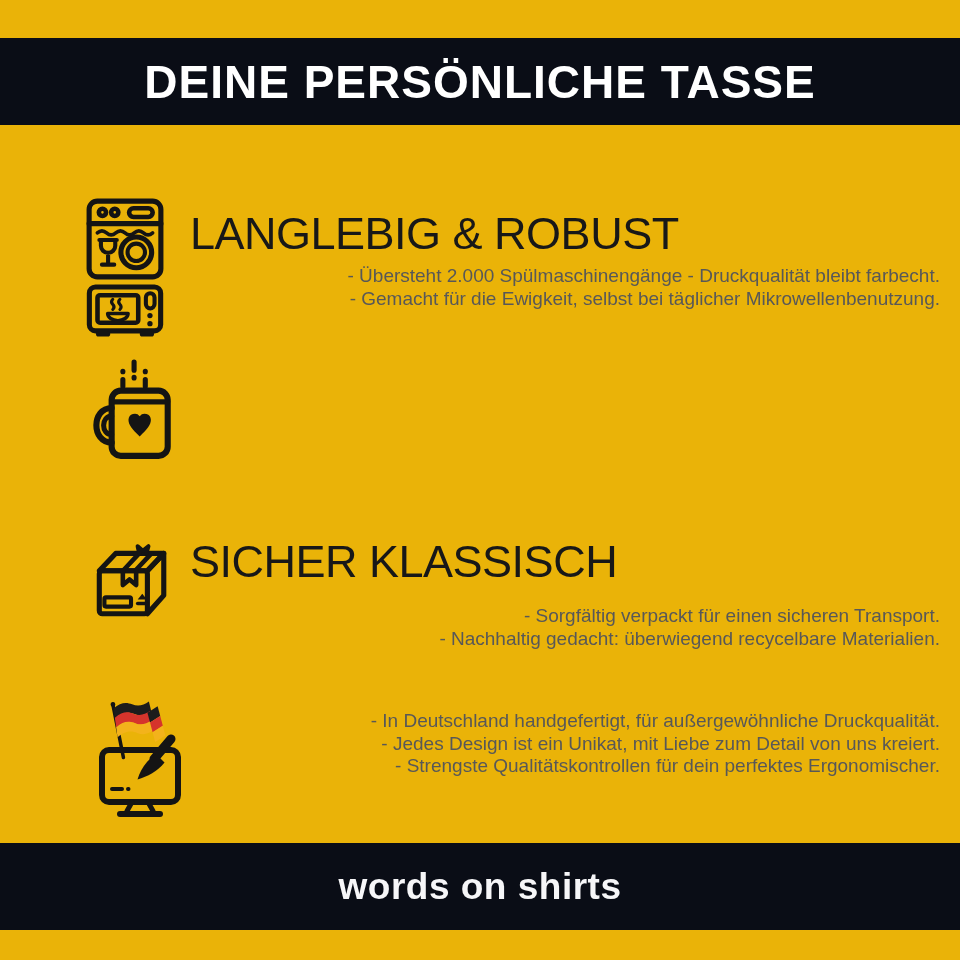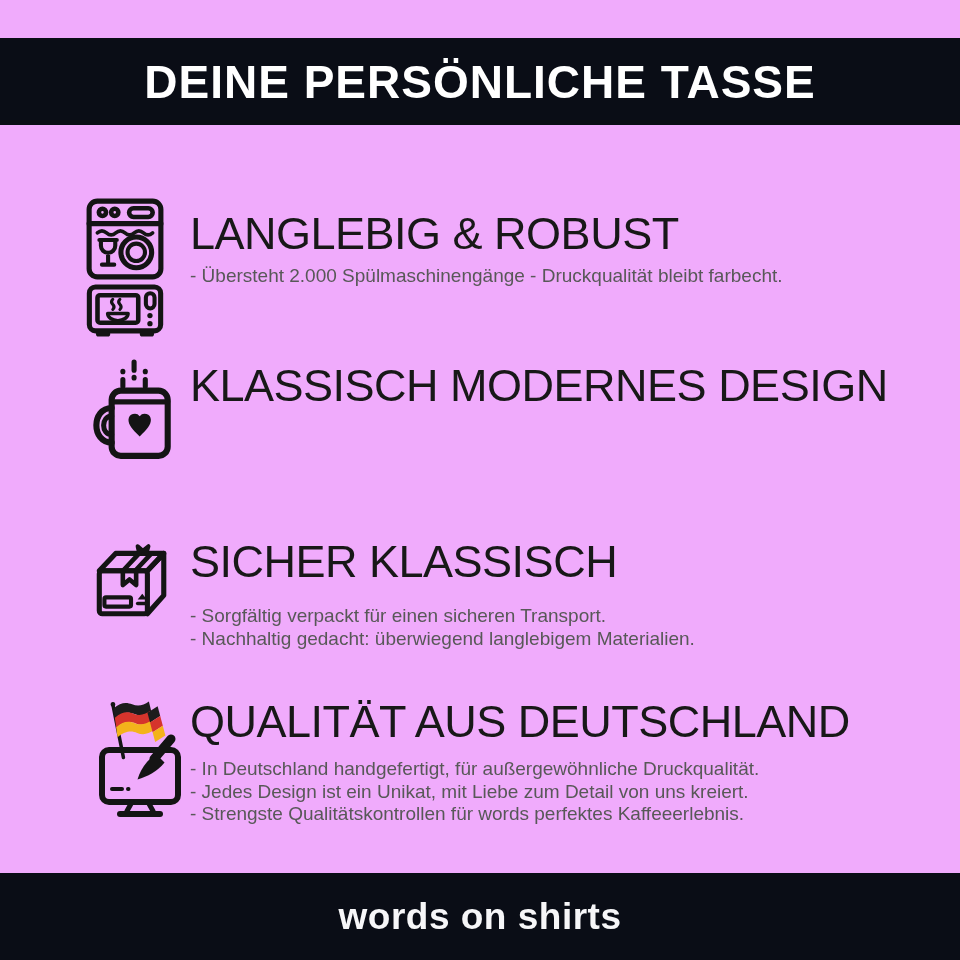--- a/index.html
+++ b/index.html
@@ -1,49 +1,49 @@
 <!DOCTYPE html>
 <html style="--bar-bg: #0a0d16; --heading: #181818; --body: #585858; --icon-stroke: #141414; --flag-black: #1c1c1c; --flag-red: #d5342c; --flag-gold: #f3b31b;"><head>
 <meta charset="utf-8">
 <style>
   * { margin:0; padding:0; box-sizing:border-box; }
   html,body { background:#e8e8e8; }
   .page{
     position:relative; width:960px; height:960px; margin:0 auto;
-    background:#f0abfc; overflow:hidden;
+    background:#eab308; overflow:hidden;
     font-family:"Liberation Sans", sans-serif;
   }
   .bar{
     position:absolute; left:0; width:960px;
     background:var(--bar-bg,#0a0d16);
     display:flex; align-items:center; justify-content:center;
   }
   .bar.top{ top:38px; height:87px; }
-  .bar.bottom{ top:873px; height:87px; }
+  .bar.bottom{ top:843px; height:87px; }
   .page-title{
     color:#ffffff; font-size:46px; font-weight:bold;
     letter-spacing:1px; white-space:nowrap;
   }
   .brand{
     color:#f6f6f8; font-size:37px; font-weight:bold;
     letter-spacing:0.5px;
   }
   .feature{ position:absolute; left:0; width:960px; }
   .icon-col{
     position:absolute; left:86px; top:0; width:104px;
     display:flex; flex-direction:column; align-items:flex-start; gap:4px;
   }
   .text-col{ position:absolute; left:190px; top:0; right:20px; }
   .feature h2{
     color:var(--heading,#181818); font-size:45px; line-height:48px;
     font-weight:normal; letter-spacing:-0.5px; white-space:nowrap;
   }
   .bullets p{
     color:var(--body,#585858); font-size:19px; line-height:21.5px;
-    margin:0 0 1px 0; white-space:nowrap;
+    margin:0 0 1px 0; white-space:nowrap;text-align:right;
   }
   .f1{ top:198px; } .f1 .text-col{ padding-top:12px; } .f1 .bullets{ margin-top:7px; }
   .f2{ top:356px; } .f2 .text-col{ padding-top:6px;  } .f2 .bullets{ margin-top:13px; }
   .f3{ top:538px; } .f3 .text-col{ padding-top:0;   } .f3 .bullets{ margin-top:19px; }
   .f4{ top:696px; } .f4 .text-col{ padding-top:2px;  } .f4 .bullets{ margin-top:12px; }
   svg{ display:block; }
 </style>
 </head>
 <body>
 
@@ -79,41 +79,41 @@
           <circle cx="62.5" cy="31" r="2.6" fill="#141414" stroke="none"></circle>
           <circle cx="62.5" cy="39" r="2.6" fill="#141414" stroke="none"></circle>
           <path d="M12 49 h9 M55 49 h9" stroke-width="5"></path>
         </g>
       </svg>
     </div>
     <div class="text-col">
       <h2>LANGLEBIG &amp; ROBUST</h2>
       <div class="bullets">
         <p>- Übersteht 2.000 Spülmaschinengänge - Druckqualität bleibt farbecht.</p>
+        <p>- Gemacht für die Ewigkeit, selbst bei täglicher Mikrowellenbenutzung.</p>
       </div>
     </div>
   </section>
 
   <section class="feature f2">
     <div class="icon-col">
       <svg viewBox="0 0 86 104" width="88" height="106">
         <g stroke="#141414" fill="none" stroke-linecap="round" stroke-linejoin="round">
           <path d="M36 15 v0.5 M36 23 v7" stroke-width="5"></path>
           <path d="M47 6 v8 M47 21 v0.5" stroke-width="5"></path>
           <path d="M58 15 v0.5 M58 23 v7" stroke-width="5"></path>
           <rect x="25" y="34" width="55" height="64" rx="9" stroke-width="6"></rect>
           <line x1="25" y1="45" x2="80" y2="45" stroke-width="5"></line>
           <path d="M25 51 C 5 51 5 85 25 85" stroke-width="6"></path>
           <path d="M25 59 C 14.5 59 14.5 77 25 77" stroke-width="5"></path>
           <path d="M52.5 79 C 45 71.5 41.5 67.5 41.5 62.5 A 6.2 6.2 0 0 1 52.5 59 A 6.2 6.2 0 0 1 63.5 62.5 C 63.5 67.5 60 71.5 52.5 79 Z" fill="#141414" stroke="none"></path>
         </g>
       </svg>
     </div>
     <div class="text-col">
-      <h2>KLASSISCH MODERNES DESIGN</h2>
     </div>
   </section>
 
   <section class="feature f3">
     <div class="icon-col">
       <svg viewBox="0 0 86 82" width="88" height="84">
         <g stroke="#141414" fill="none" stroke-width="5" stroke-linecap="round" stroke-linejoin="round">
           <rect x="13" y="32" width="47" height="42" rx="3"></rect>
           <path d="M13 32 L29 15 H76 L60 32 Z"></path>
           <path d="M60 32 L76 15 V56 L60 74"></path>
@@ -123,21 +123,21 @@
           <rect x="18" y="58" width="26" height="9" rx="1.5" stroke-width="4"></rect>
           <path d="M50.5 60 l4.5 -5.5 4.5 5.5 z" fill="#141414" stroke="none"></path>
           <line x1="50.5" y1="64" x2="59.5" y2="64" stroke-width="3.5"></line>
         </g>
       </svg>
     </div>
     <div class="text-col">
       <h2>SICHER KLASSISCH</h2>
       <div class="bullets">
         <p>- Sorgfältig verpackt für einen sicheren Transport.</p>
-        <p>- Nachhaltig gedacht: überwiegend langlebigem Materialien.</p>
+        <p>- Nachhaltig gedacht: überwiegend recycelbare Materialien.</p>
       </div>
     </div>
   </section>
 
   <section class="feature f4">
     <div class="icon-col">
       <svg viewBox="0 0 100 124" width="100" height="124">
         <g transform="rotate(-8 32 30)">
           <line x1="30" y1="10" x2="33" y2="62" stroke="#141414" stroke-width="3.5" stroke-linecap="round"></line>
           <circle cx="30" cy="8" r="2.4" fill="#141414"></circle>
@@ -152,25 +152,24 @@
           <rect x="16" y="54" width="76" height="52" rx="7"></rect>
           <path d="M26 93 h10 M42 93 h0.5" stroke-width="4"></path>
           <path d="M46 106 l-5 9 M62 106 l5 9" stroke-width="5"></path>
           <line x1="34" y1="118" x2="74" y2="118"></line>
         </g>
         <line x1="85" y1="43" x2="68" y2="63" stroke="#141414" stroke-width="9" stroke-linecap="round"></line>
         <path d="M70 58 l8.5 8.5 c-7 9 -17 14 -27 17 c3 -10 9 -19 18.5 -25.5 z" fill="#141414"></path>
       </svg>
     </div>
     <div class="text-col">
-      <h2>QUALITÄT AUS DEUTSCHLAND</h2>
       <div class="bullets">
         <p>- In Deutschland handgefertigt, für außergewöhnliche Druckqualität.</p>
         <p>- Jedes Design ist ein Unikat, mit Liebe zum Detail von uns kreiert.</p>
-        <p>- Strengste Qualitätskontrollen für words perfektes Kaffeeerlebnis.</p>
+        <p>- Strengste Qualitätskontrollen für dein perfektes Ergonomischer.</p>
       </div>
     </div>
   </section>
 
   <footer class="bar bottom">
     <div class="brand">words on shirts</div>
   </footer>
 
 </div>
 

